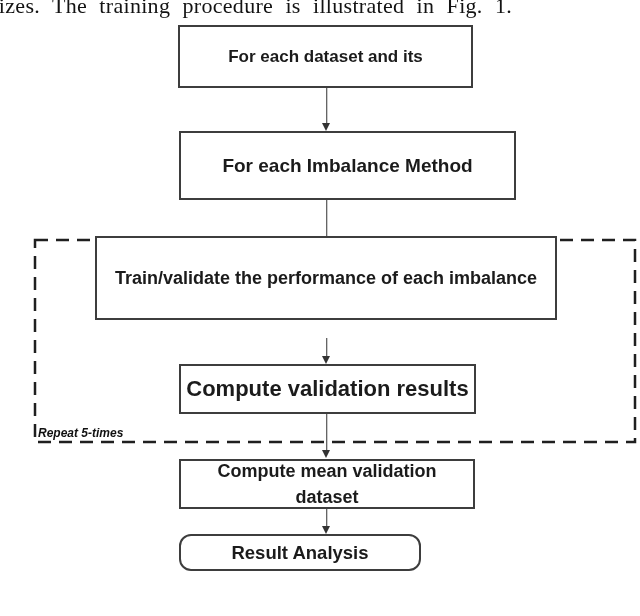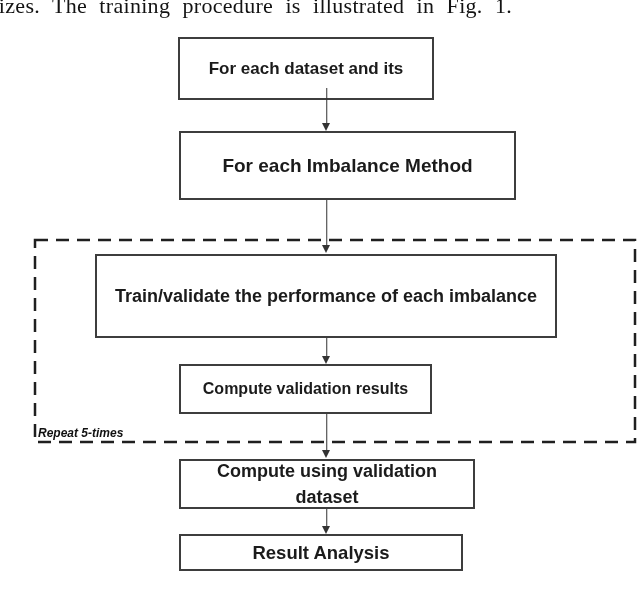--- a/index.html
+++ b/index.html
@@ -34,26 +34,26 @@
     border: 2px solid #3d3d3d;
     display: flex;
     flex-direction: column;
     align-items: center;
     justify-content: center;
     text-align: center;
     font-weight: bold;
     color: #1b1b1b;
   }
   .node-line { white-space: nowrap; }
-  .node-dataset       { left: 178px; top: 25px;  width: 256px; height: 63px; font-size: 17px; line-height: 25px; margin-top: 12px; }
+  .node-dataset       { left: 178px; top: 25px;  width: 295px; height: 63px; font-size: 17px; line-height: 25px; }
   .node-imbalance     { left: 179px; top: 131px; width: 337px; height: 69px; font-size: 19px; }
-  .node-train         { left: 95px;  top: 254px; width: 462px; height: 84px; font-size: 18px; line-height: 29px; }
-  .node-validation    { left: 179px; top: 364px; width: 253px; height: 50px; font-size: 16px; }
+  .node-train         { left: 95px;  top: 236px; width: 462px; height: 84px; font-size: 18px; line-height: 29px; }
+  .node-validation    { left: 179px; top: 364px; width: 297px; height: 50px; font-size: 22px; }
   .node-mean          { left: 179px; top: 459px; width: 296px; height: 50px; font-size: 18px; line-height: 26px; }
-  .node-analysis      { left: 179px; top: 534px; width: 284px; height: 37px; font-size: 18.5px; }
+  .node-analysis      { left: 179px; top: 534px; width: 242px; height: 37px; font-size: 18.5px; border-radius: 12px; }
   
   .loop-svg { position: absolute; left: 33px; top: 238px; }
   .loop-label {
     position: absolute;
     left: 38px;
     top: 426px;
     font-size: 12px;
     font-weight: bold;
     color: #111111;
     white-space: nowrap;
@@ -144,21 +144,21 @@
     </div>
 
     <div class="loop-label">Repeat 5-times</div>
 
     <div class="arrow arrow-4">
       <div class="arrow-line"></div>
       <div class="arrow-head"></div>
     </div>
 
     <div class="node node-mean">
-      <div class="node-line">Compute using validation</div>
+      <div class="node-line">Compute mean validation</div>
       <div class="node-line">dataset</div>
     </div>
 
     <div class="arrow arrow-5">
       <div class="arrow-line"></div>
       <div class="arrow-head"></div>
     </div>
 
     <div class="node node-analysis">
       <div class="node-line">Result Analysis</div>

